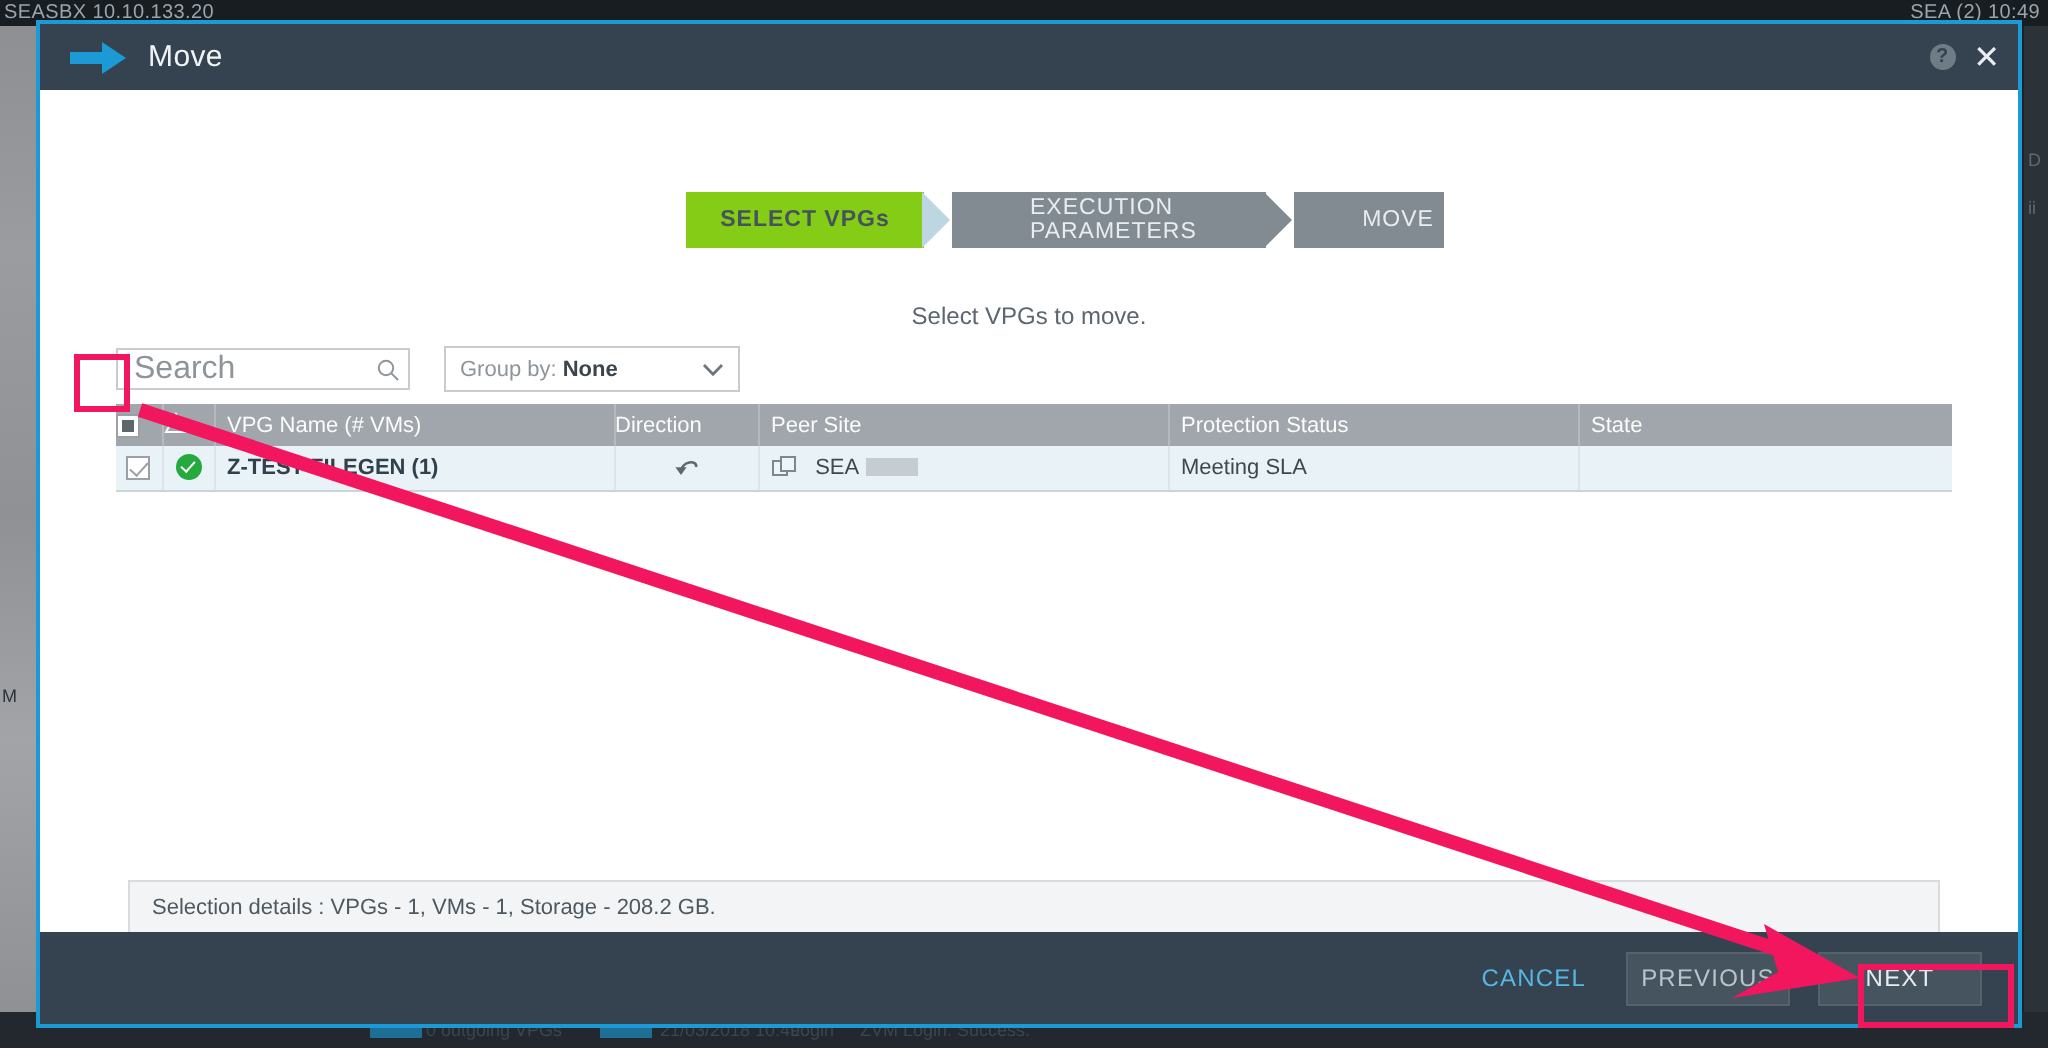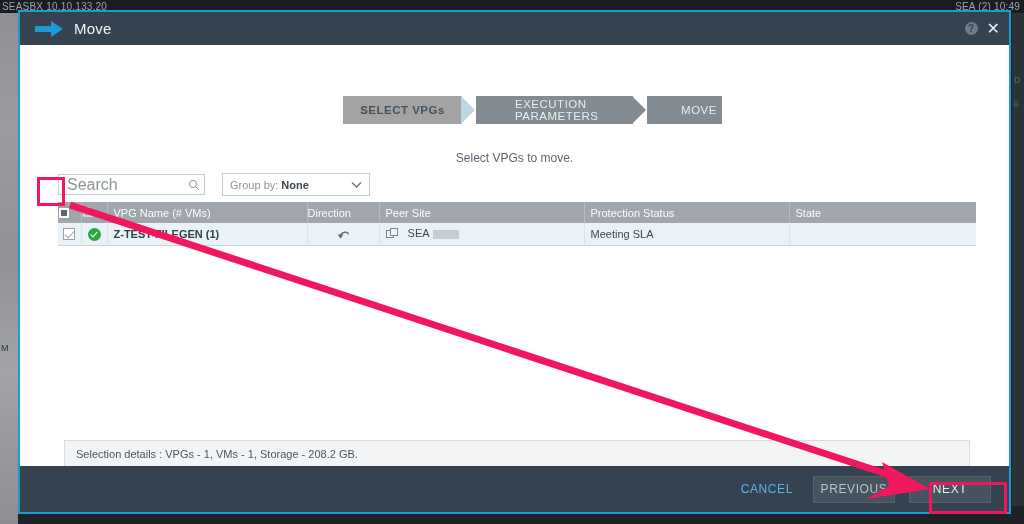--- a/index.html
+++ b/index.html
@@ -105,21 +105,21 @@
     height: 28px;
   }
   .step {
     height: 28px;
     display: flex; align-items: center; justify-content: center;
     font-size: 11.5px;
     letter-spacing: .5px;
     position: relative;
     padding: 0 10px;
   }
-  .step.active { background: #a3a3a3; color: #44535e; font-weight: bold; }
+  .step.active { background: #84cc16; color: #44535e; font-weight: bold; }
   .step.inactive { background: #828b91; color: #e9edef; padding-left: 39px; }
   .step .chev {
     position: absolute; right: -13px; top: 0;
     width: 14px; height: 28px; z-index: 3;
   }
   .step-1 { width: 119px; }
   .step-2 { width: 157px; margin-left: 14px; }
   .step-3 { width: 75px;  margin-left: 14px; }
 
   .subtitle {
@@ -299,20 +299,28 @@
   <div class="bg-topbar">
     <span class="left">SEASBX   10.10.133.20</span>
     <span class="right">SEA  (2)  10:49</span>
   </div>
   <div class="bg-left-panel">
     <span class="lbl" style="top:330px">M</span>
   </div>
   <div class="bg-right-edge">
     <i style="top:62px">D</i>
     <i style="top:86px">ii</i>
+  </div>
+  <div class="bg-bottom-strip">
+    <span style="left:213px">0 outgoing VPGs</span>
+    <span style="left:330px">21/03/2018 10:49</span>
+    <span style="left:395px">Login</span>
+    <span style="left:430px">ZVM Login: Success.</span>
+    <span class="bg-badge" style="left:185px"></span>
+    <span class="bg-badge" style="left:300px"></span>
   </div>
 </div>
 
 <div id="modal">
 
   <div class="modal-titlebar">
     <span class="title-arrow">
       <svg width="30" height="20" viewBox="0 0 30 20">
         <path d="M1 7 H17 V2 L29 10 L17 18 V13 H1 Z" fill="#1b9ad6"></path>
       </svg>

